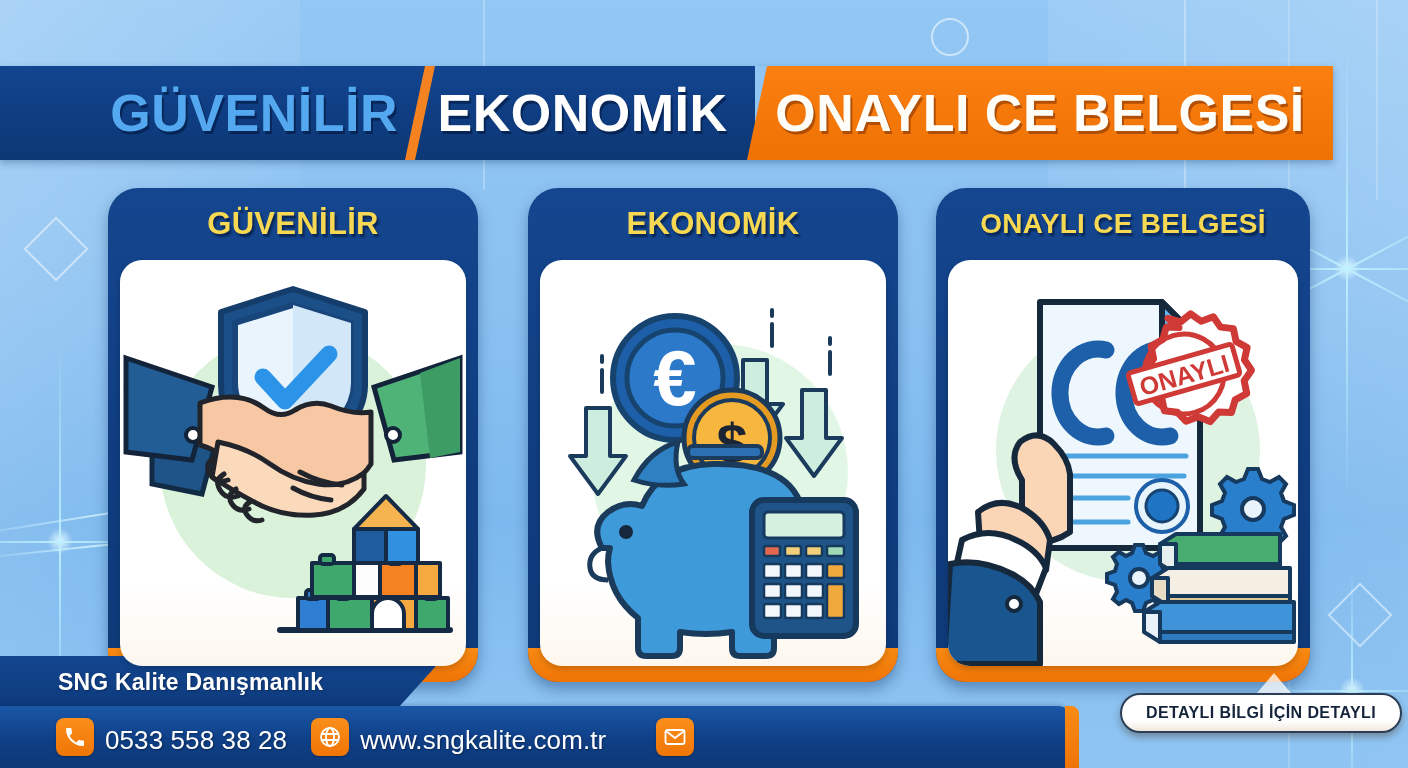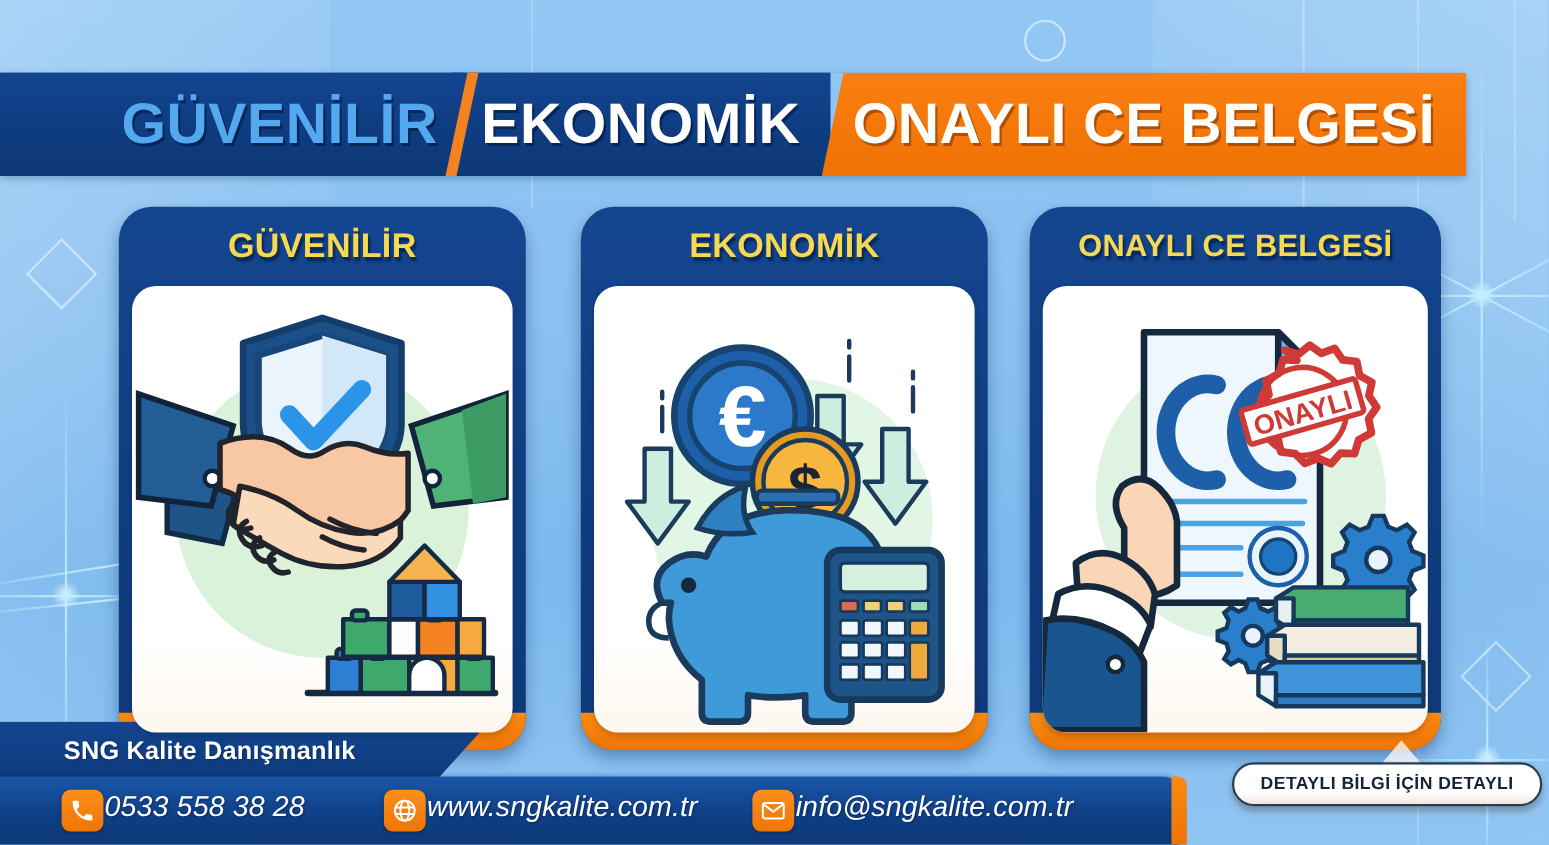--- a/index.html
+++ b/index.html
@@ -158,24 +158,24 @@
     border-radius:0 14px 0 0;
     display:flex; align-items:center;
     box-shadow:0 -1px 4px rgba(0,25,65,.25);
   }
   .contact-bar::after {
     content:""; position:absolute; right:-7px; top:0; width:14px; height:62px;
     background:linear-gradient(180deg,#f98b14,#ee7305);
     border-radius:0 8px 0 0;
   }
   .contact {
-    display:flex; align-items:flex-start; gap:1px; padding:0 0 0 0;font-style:italic;
+    display:flex; align-items:flex-end; gap:11px; padding:0 0 0 0;
   }
   #contact-phone   { margin-left:56px; }
-  #contact-web     { margin-left:72px; }
+  #contact-web     { margin-left:24px; }
   #contact-mail    { margin-left:50px; }
   .ic {
     width:38px; height:38px; border-radius:8px;
     background:linear-gradient(180deg,#fb8f1c,#ef7505);
     display:flex; align-items:center; justify-content:center;
     flex:0 0 auto;
     box-shadow:0 1px 2px rgba(0,0,0,.3);
   }
   .ic svg { width:24px; height:24px; }
   .ctext {
@@ -472,21 +472,20 @@
       <span class="ctext">www.sngkalite.com.tr</span>
     </div>
 
     <div class="contact" id="contact-mail">
       <span class="ic">
         <svg viewBox="0 0 24 24" fill="none" stroke="#ffffff" stroke-width="1.8">
           <rect x="2.5" y="5" width="19" height="14" rx="2"></rect>
           <path d="M3 6l9 7 9-7"></path>
         </svg>
       </span>
-      <span class="ctext">info@sngkalite.com.tr</span>
     </div>
   </div>
 
   <div class="cta-tail"></div>
   <div class="cta">
     <span>DETAYLI BİLGİ İÇİN DETAYLI</span>
   </div>
 </div>
 
 </body></html>

